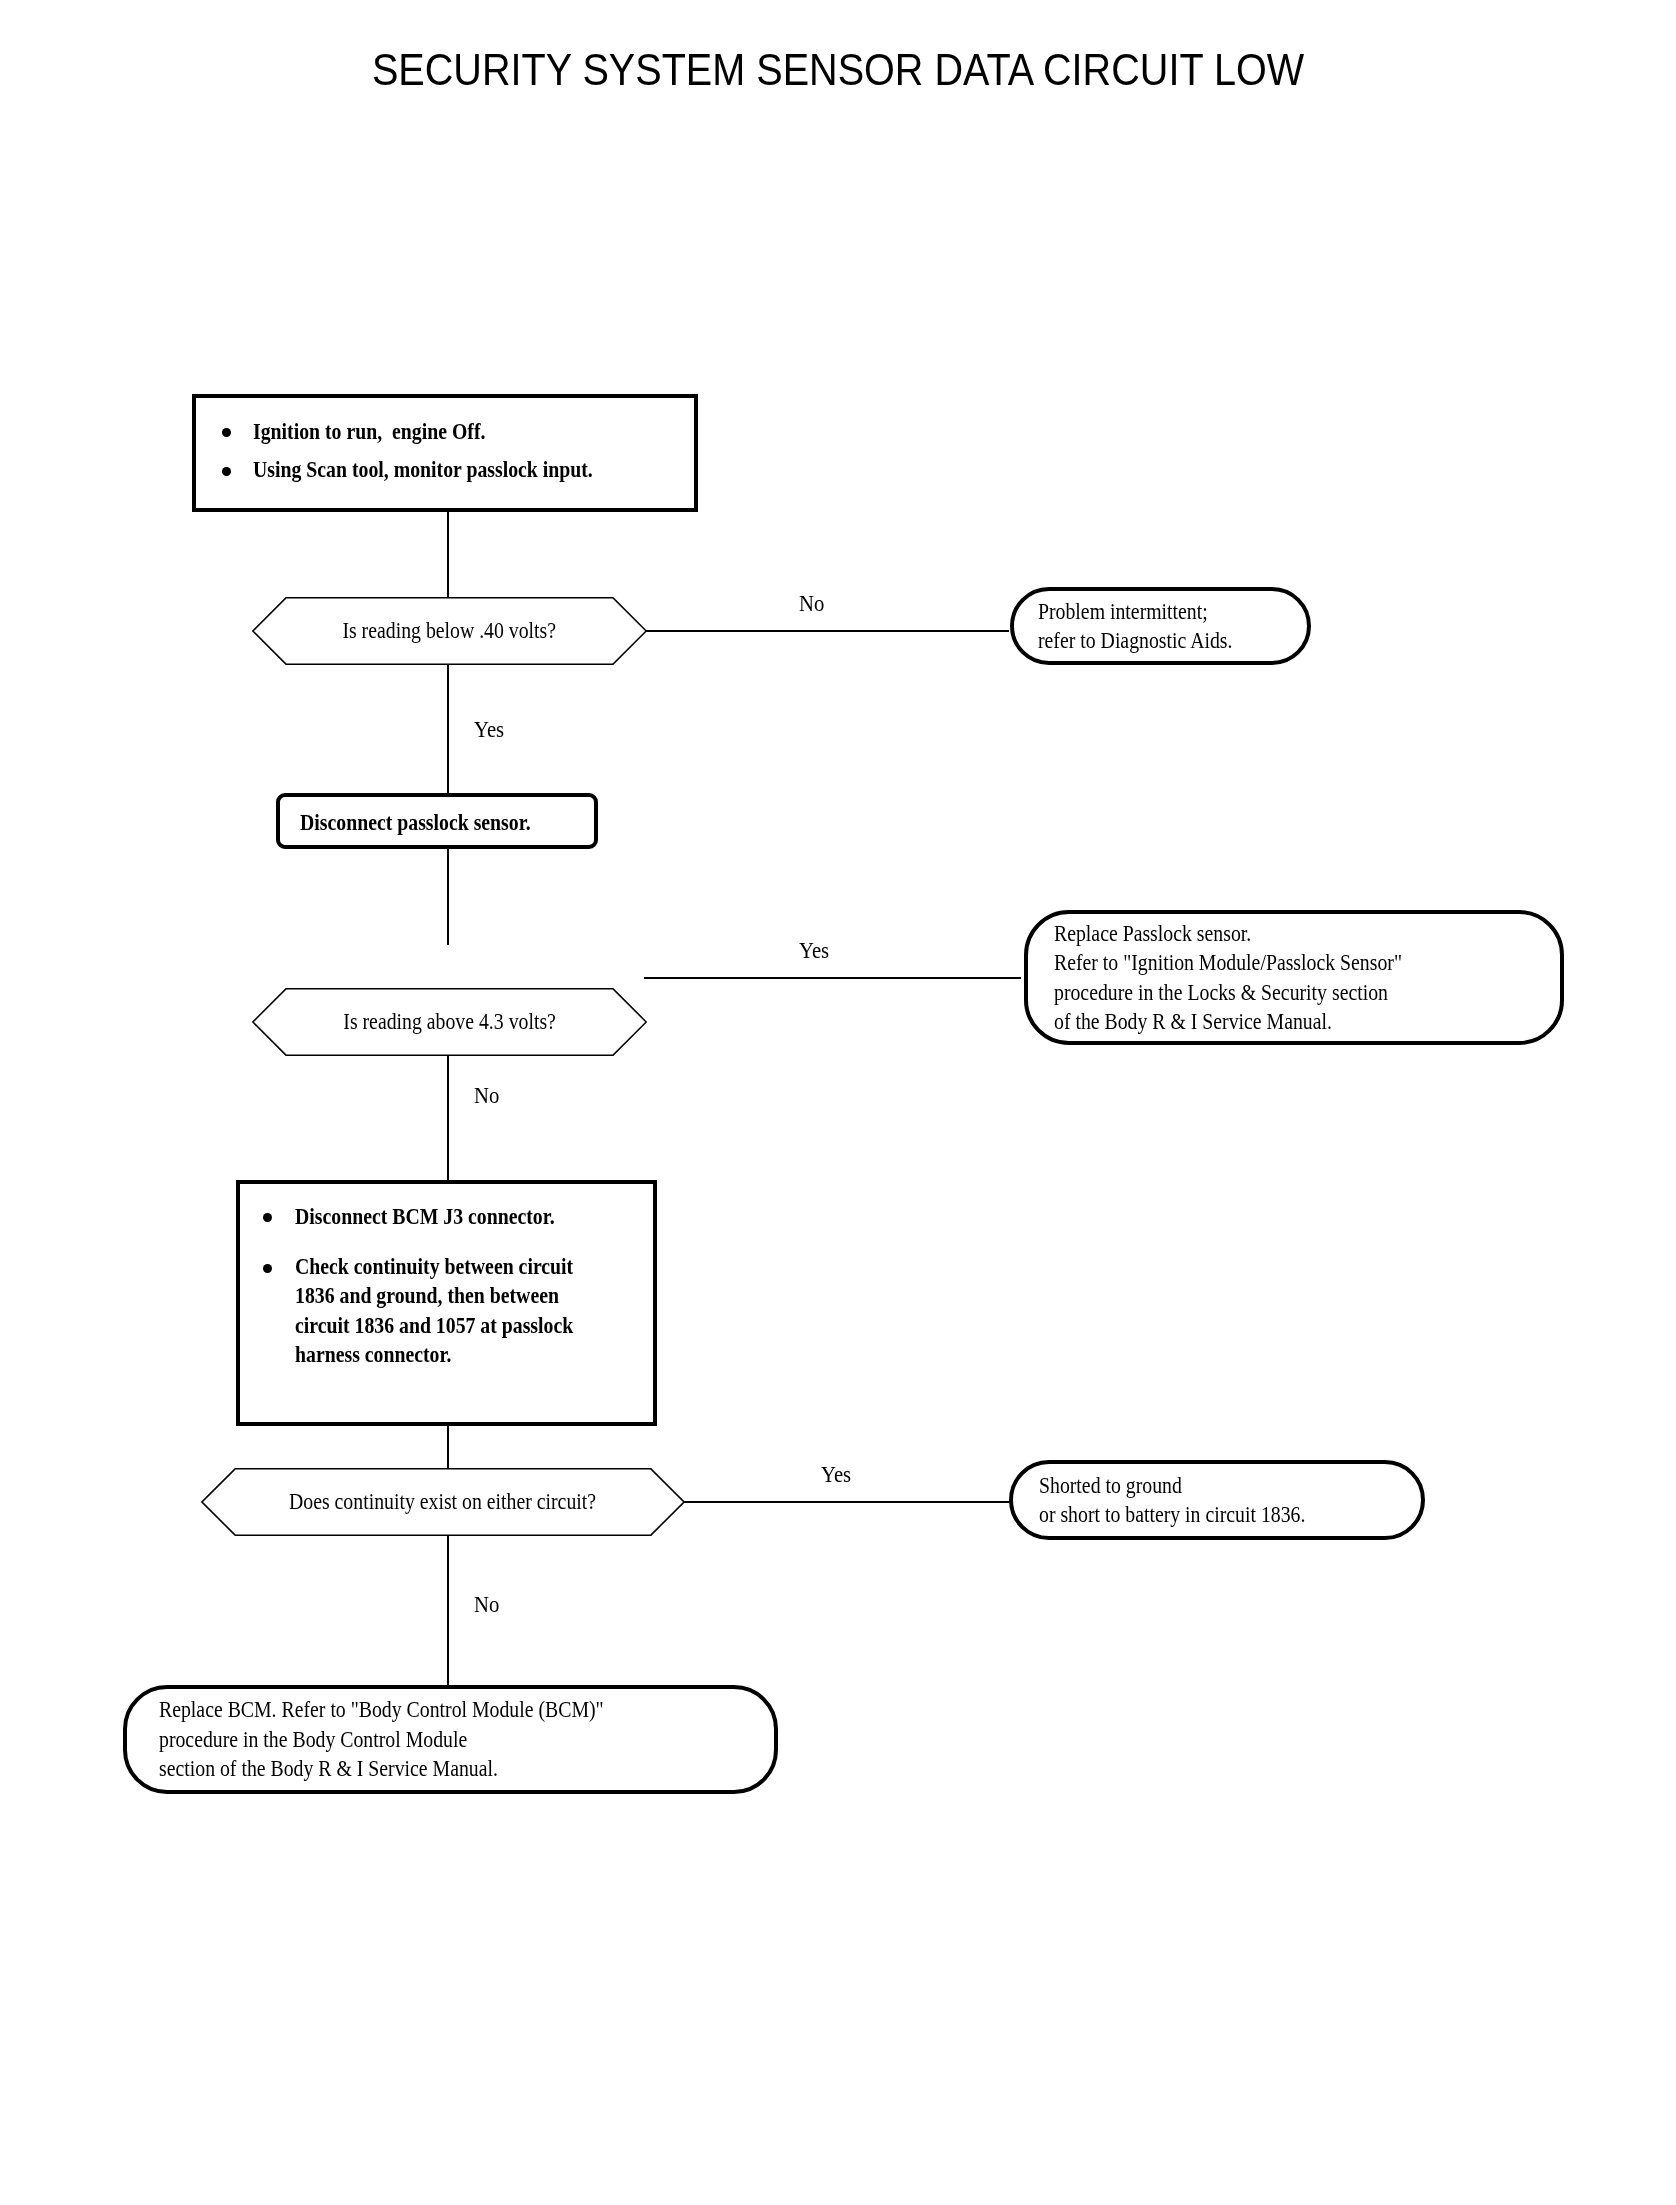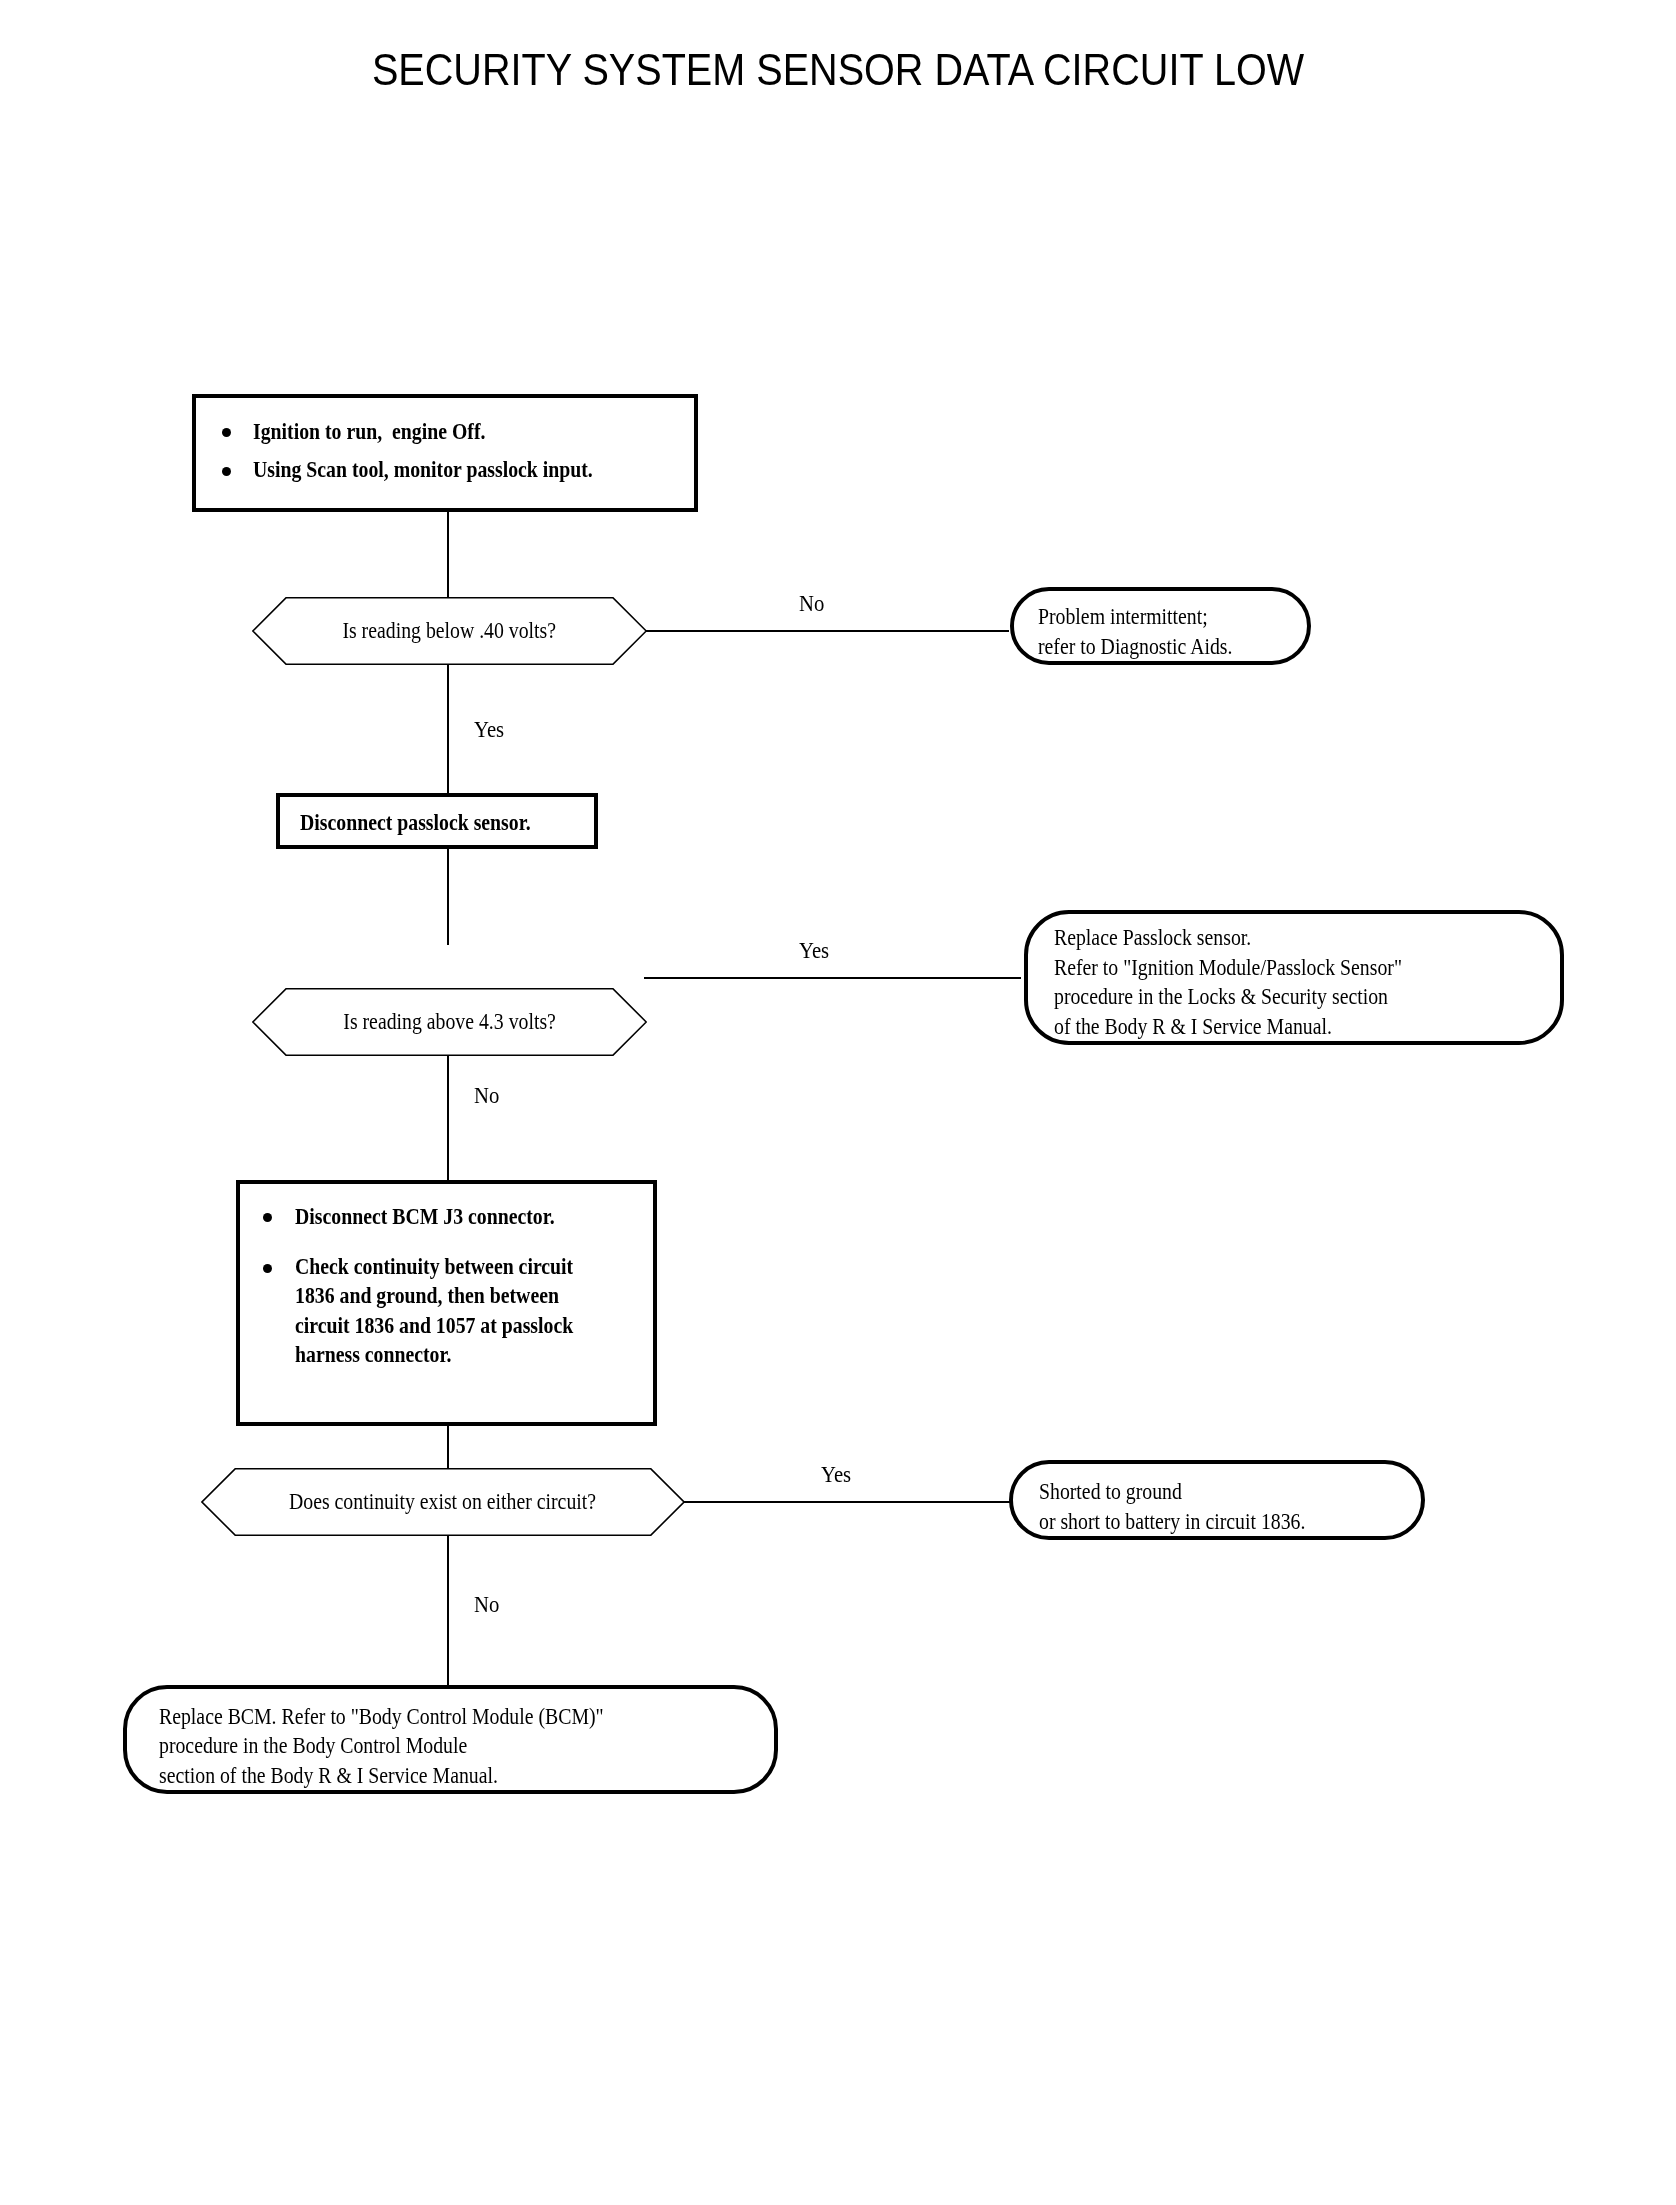--- a/index.html
+++ b/index.html
@@ -115,21 +115,21 @@
     transform: scaleX(0.86);
   }
 
   
   .term {
     position: absolute;
     box-sizing: border-box;
     background: #ffffff;
     border: 4.9px solid #000000;
     display: flex;
-    align-items: flex-end;
+    align-items: center;
   }
   .term .termtext {
     font-size: 23px;
     line-height: 1.28;
     white-space: pre;
     transform: scaleX(0.86);
     transform-origin: left center;
   }
 
   
@@ -178,21 +178,21 @@
     </div>
   </div>
   <div class="edgelabel" style="left:799px; top:579px;"><span>No</span></div>
   <div class="edgelabel" style="left:474px; top:705px;"><span>Yes</span></div>
 
   <div class="term" style="left:1010px; top:575px; width:301px; height:78px; border-radius:39px; padding-left:24px;">
     <div class="termtext"><span>Problem intermittent;</span>
 <span>refer to Diagnostic Aids.</span></div>
   </div>
 
-  <div class="procbox" style="left:276px; top:781px; width:322px; height:56px;">
+  <div class="procbox" style="left:276px; top:781px; width:322px; height:56px;border-radius:9px;">
     <div class="inner">
       <div class="oneline" style="left:19.5px; top:12px;">Disconnect passlock sensor.</div>
     </div>
   </div>
 
   <div class="hex" style="left:252px; top:976px; width:395px; height:68px;">
     <svg width="395" height="68" viewBox="0 0 650 112">
       <polygon points="56,1 594,1 649,56 594,111 56,111 1,56" fill="#ffffff" stroke="#000000" stroke-width="2.6"></polygon>
     </svg>
     <div class="hextext">

